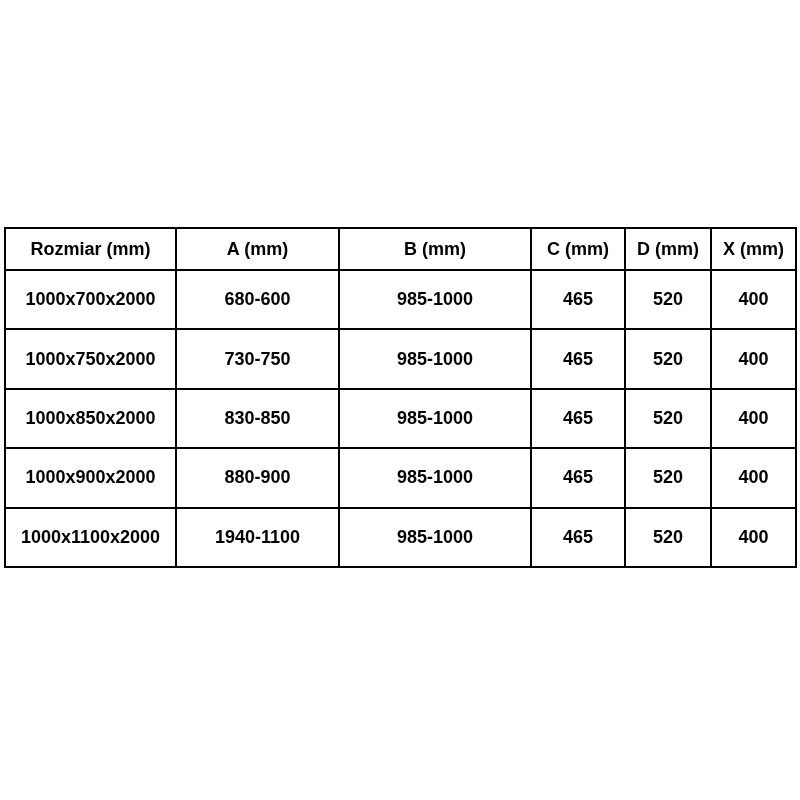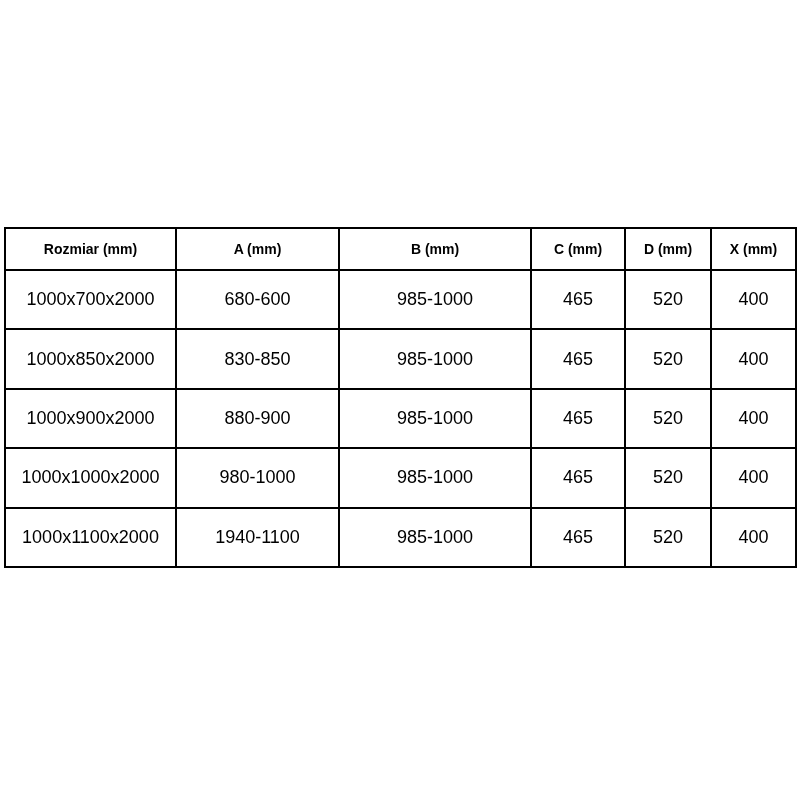--- a/index.html
+++ b/index.html
@@ -29,27 +29,27 @@
   table.dim-table td {
     border: 2px solid #000000;
     text-align: center;
     vertical-align: middle;
     color: #000000;
     padding: 0;
     overflow: hidden;
     white-space: nowrap;
   }
   table.dim-table th {
-    font-size: 14px;
+    font-size: 18px;
     font-weight: bold;
     height: 40px;
   }
   table.dim-table td {
     font-size: 18px;
-    font-weight: normal;
+    font-weight: bold;
   }
 </style>
 </head>
 <body>
 
 <div class="page">
   <table class="dim-table">
     <colgroup>
       <col style="width:171px">
       <col style="width:163px">
@@ -71,38 +71,38 @@
     <tbody>
       <tr>
         <td>1000x700x2000</td>
         <td>680-600</td>
         <td>985-1000</td>
         <td>465</td>
         <td>520</td>
         <td>400</td>
       </tr>
       <tr>
+        <td>1000x750x2000</td>
+        <td>730-750</td>
+        <td>985-1000</td>
+        <td>465</td>
+        <td>520</td>
+        <td>400</td>
+      </tr>
+      <tr>
         <td>1000x850x2000</td>
         <td>830-850</td>
         <td>985-1000</td>
         <td>465</td>
         <td>520</td>
         <td>400</td>
       </tr>
       <tr>
         <td>1000x900x2000</td>
         <td>880-900</td>
-        <td>985-1000</td>
-        <td>465</td>
-        <td>520</td>
-        <td>400</td>
-      </tr>
-      <tr>
-        <td>1000x1000x2000</td>
-        <td>980-1000</td>
         <td>985-1000</td>
         <td>465</td>
         <td>520</td>
         <td>400</td>
       </tr>
       <tr>
         <td>1000x1100x2000</td>
         <td>1940-1100</td>
         <td>985-1000</td>
         <td>465</td>

